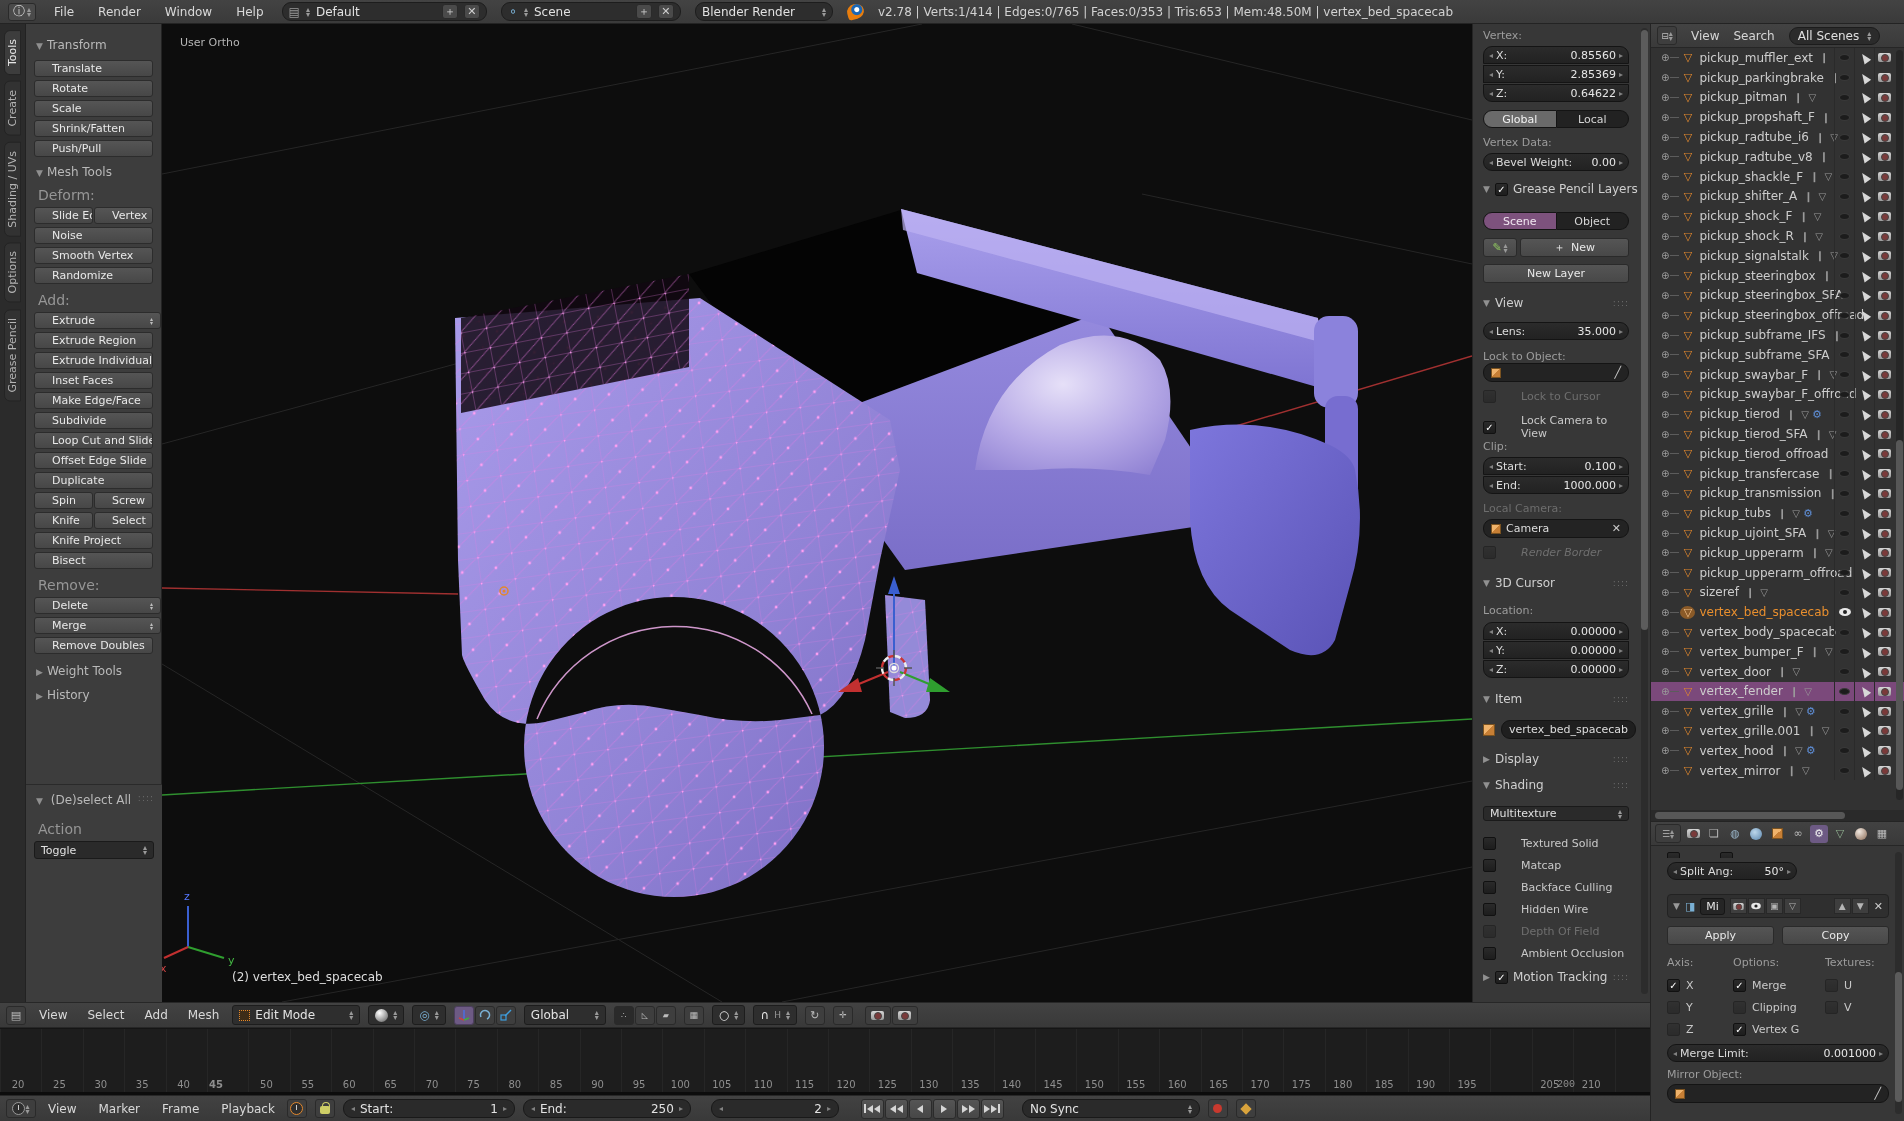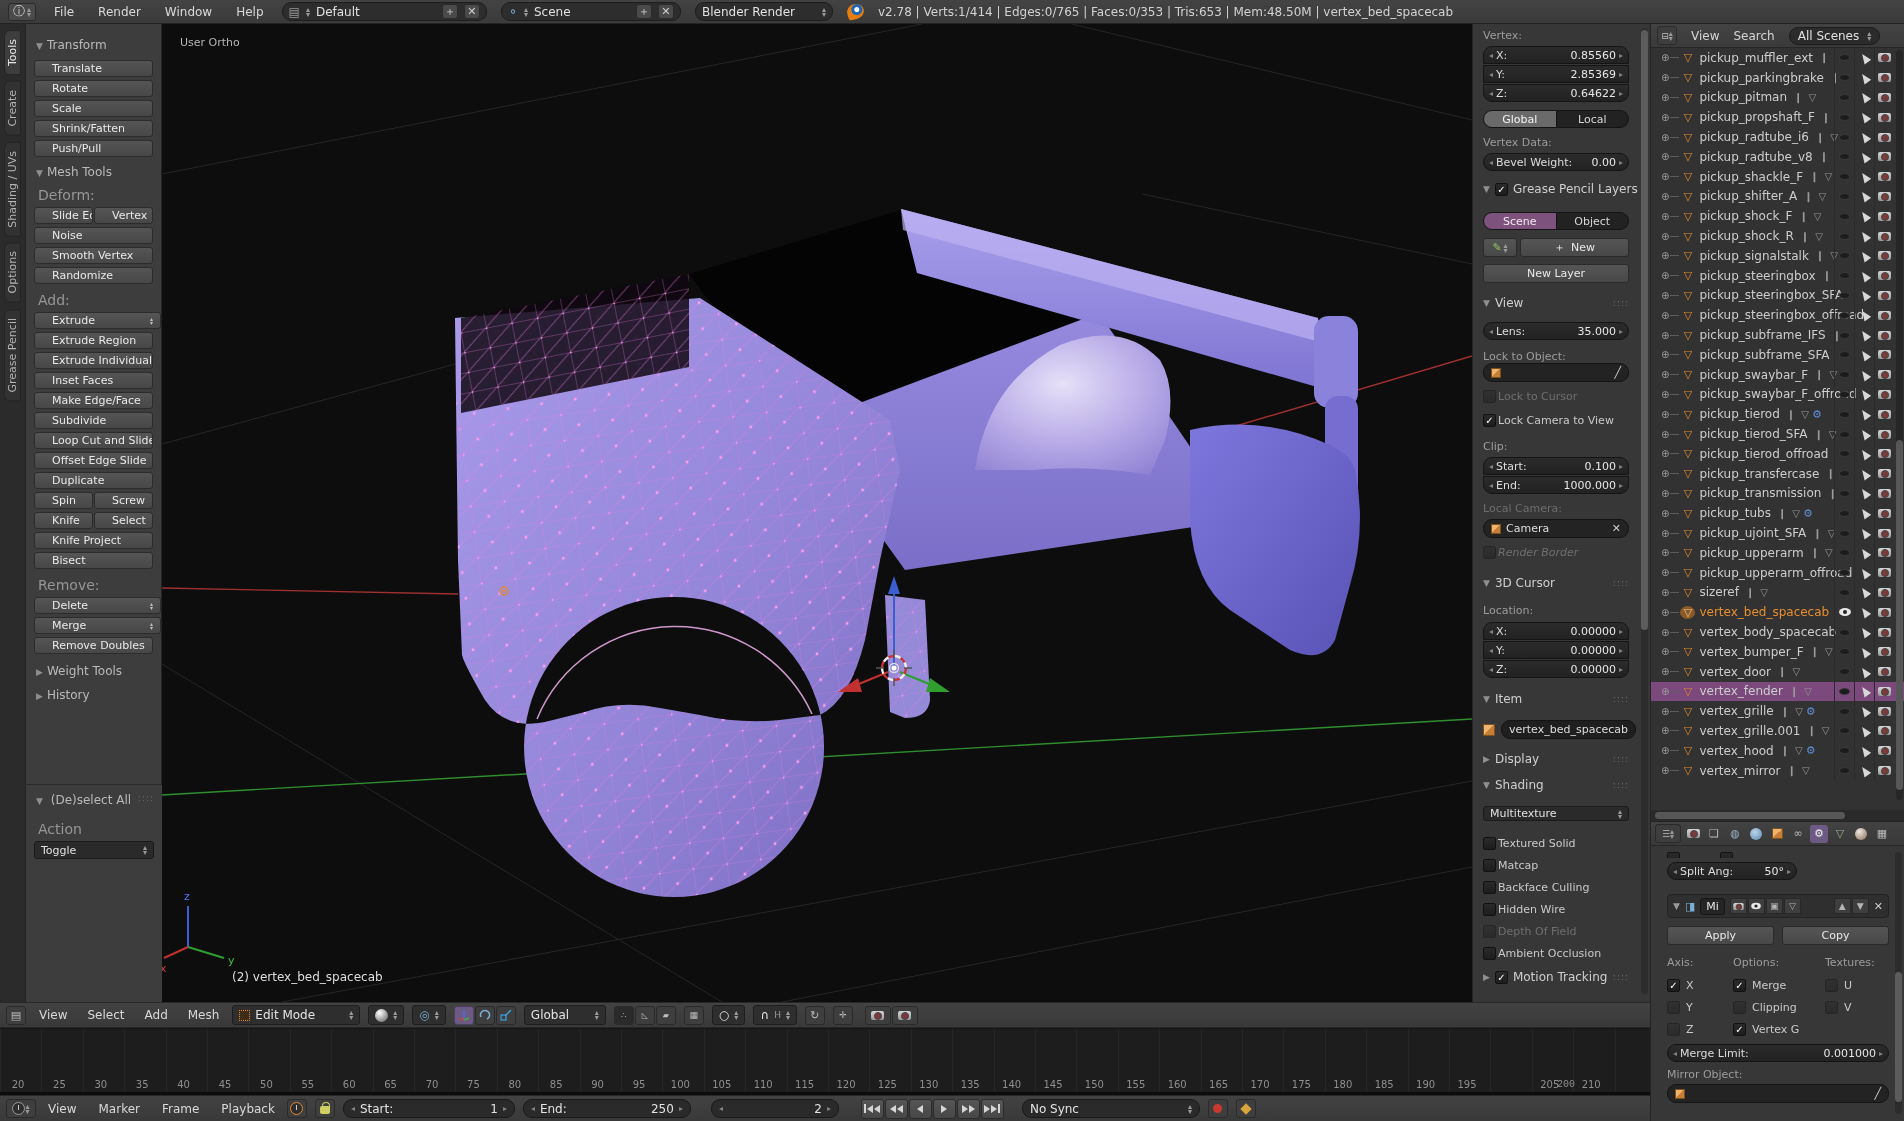--- a/index.html
+++ b/index.html
@@ -63,21 +63,21 @@
   .seg>div:first-child{border-radius:9px 0 0 9px;}
   .seg>div:last-child{border-radius:0 9px 9px 0;border-left:none;}
   .seg .on{background:#6a6a6a;color:#f2f2f2;}
   .seg .off{background:#222;}
   .seg .purple{background:#7d527d;color:#f2e8f2;}
   .np-hdr{color:#cfcfcf;font-size:12px;display:flex;align-items:center;gap:5px;}
   .np-hdr .tri{color:#909090;font-size:9px;}
   .np-hdr .drag{margin-left:auto;color:#6a6a6a;font-size:9px;letter-spacing:1px;}
   .cb{width:13px;height:13px;background:linear-gradient(#2a2a2a,#1d1d1d);border:1px solid #111;border-radius:2px;display:inline-flex;align-items:center;justify-content:center;color:#fff;font-size:10px;flex:none;}
   .cb.dim{opacity:.45;}
-  .chk-row{display:flex;align-items:center;gap:2px;color:#c9c9c9;}
+  .chk-row{display:flex;align-items:center;gap:25px;color:#c9c9c9;}
   .chk-row .dim{color:#6f6f6f;}
   .btnw{height:19px;background:linear-gradient(#555,#484848);border:1px solid #2a2a2a;border-radius:3px;display:flex;align-items:center;justify-content:center;color:#e8e8e8;}
   .objfield{display:flex;align-items:center;gap:5px;background:#232323;border:1px solid #141414;border-radius:9px;height:19px;padding:0 7px;color:#ddd;}
   .cube-ic{width:10px;height:10px;background:linear-gradient(135deg,#f0b36b 0 50%,#c77f35 50%);border:1px solid #7a5220;flex:none;}
   #np-scroll{position:absolute;right:2px;top:4px;width:7px;height:966px;background:#2c2c2c;border-radius:4px;}
   #np-thumb{position:absolute;left:0;top:2px;width:7px;height:600px;background:#5c5c5c;border-radius:4px;}
 
   
   #outliner{position:absolute;left:1650px;top:24px;width:254px;height:786px;background:#323232;border-left:1px solid #242424;overflow:hidden;}
   #ol-header{height:24px;background:linear-gradient(#434343,#3a3a3a);border-bottom:1px solid #262626;display:flex;align-items:center;gap:14px;padding:0 6px;}
@@ -1570,21 +1570,21 @@
         <div id="props-thumb"></div>
       </div>
   </div>
 
   <div id="timeline">
       <span class="tl-num" style="left: 18px;">20</span>
       <span class="tl-num" style="left: 59.4px;">25</span>
       <span class="tl-num" style="left: 100.8px;">30</span>
       <span class="tl-num" style="left: 142.2px;">35</span>
       <span class="tl-num" style="left: 183.6px;">40</span>
-      <span class="tl-num" style="left: 225px;">45</span>
+      <span class="tl-num" style="left: 216px; font-weight: bold;">45</span>
       <span class="tl-num" style="left: 266.4px;">50</span>
       <span class="tl-num" style="left: 307.8px;">55</span>
       <span class="tl-num" style="left: 349.2px;">60</span>
       <span class="tl-num" style="left: 390.6px;">65</span>
       <span class="tl-num" style="left: 432px;">70</span>
       <span class="tl-num" style="left: 473.4px;">75</span>
       <span class="tl-num" style="left: 514.8px;">80</span>
       <span class="tl-num" style="left: 556.2px;">85</span>
       <span class="tl-num" style="left: 597.6px;">90</span>
       <span class="tl-num" style="left: 639px;">95</span>

